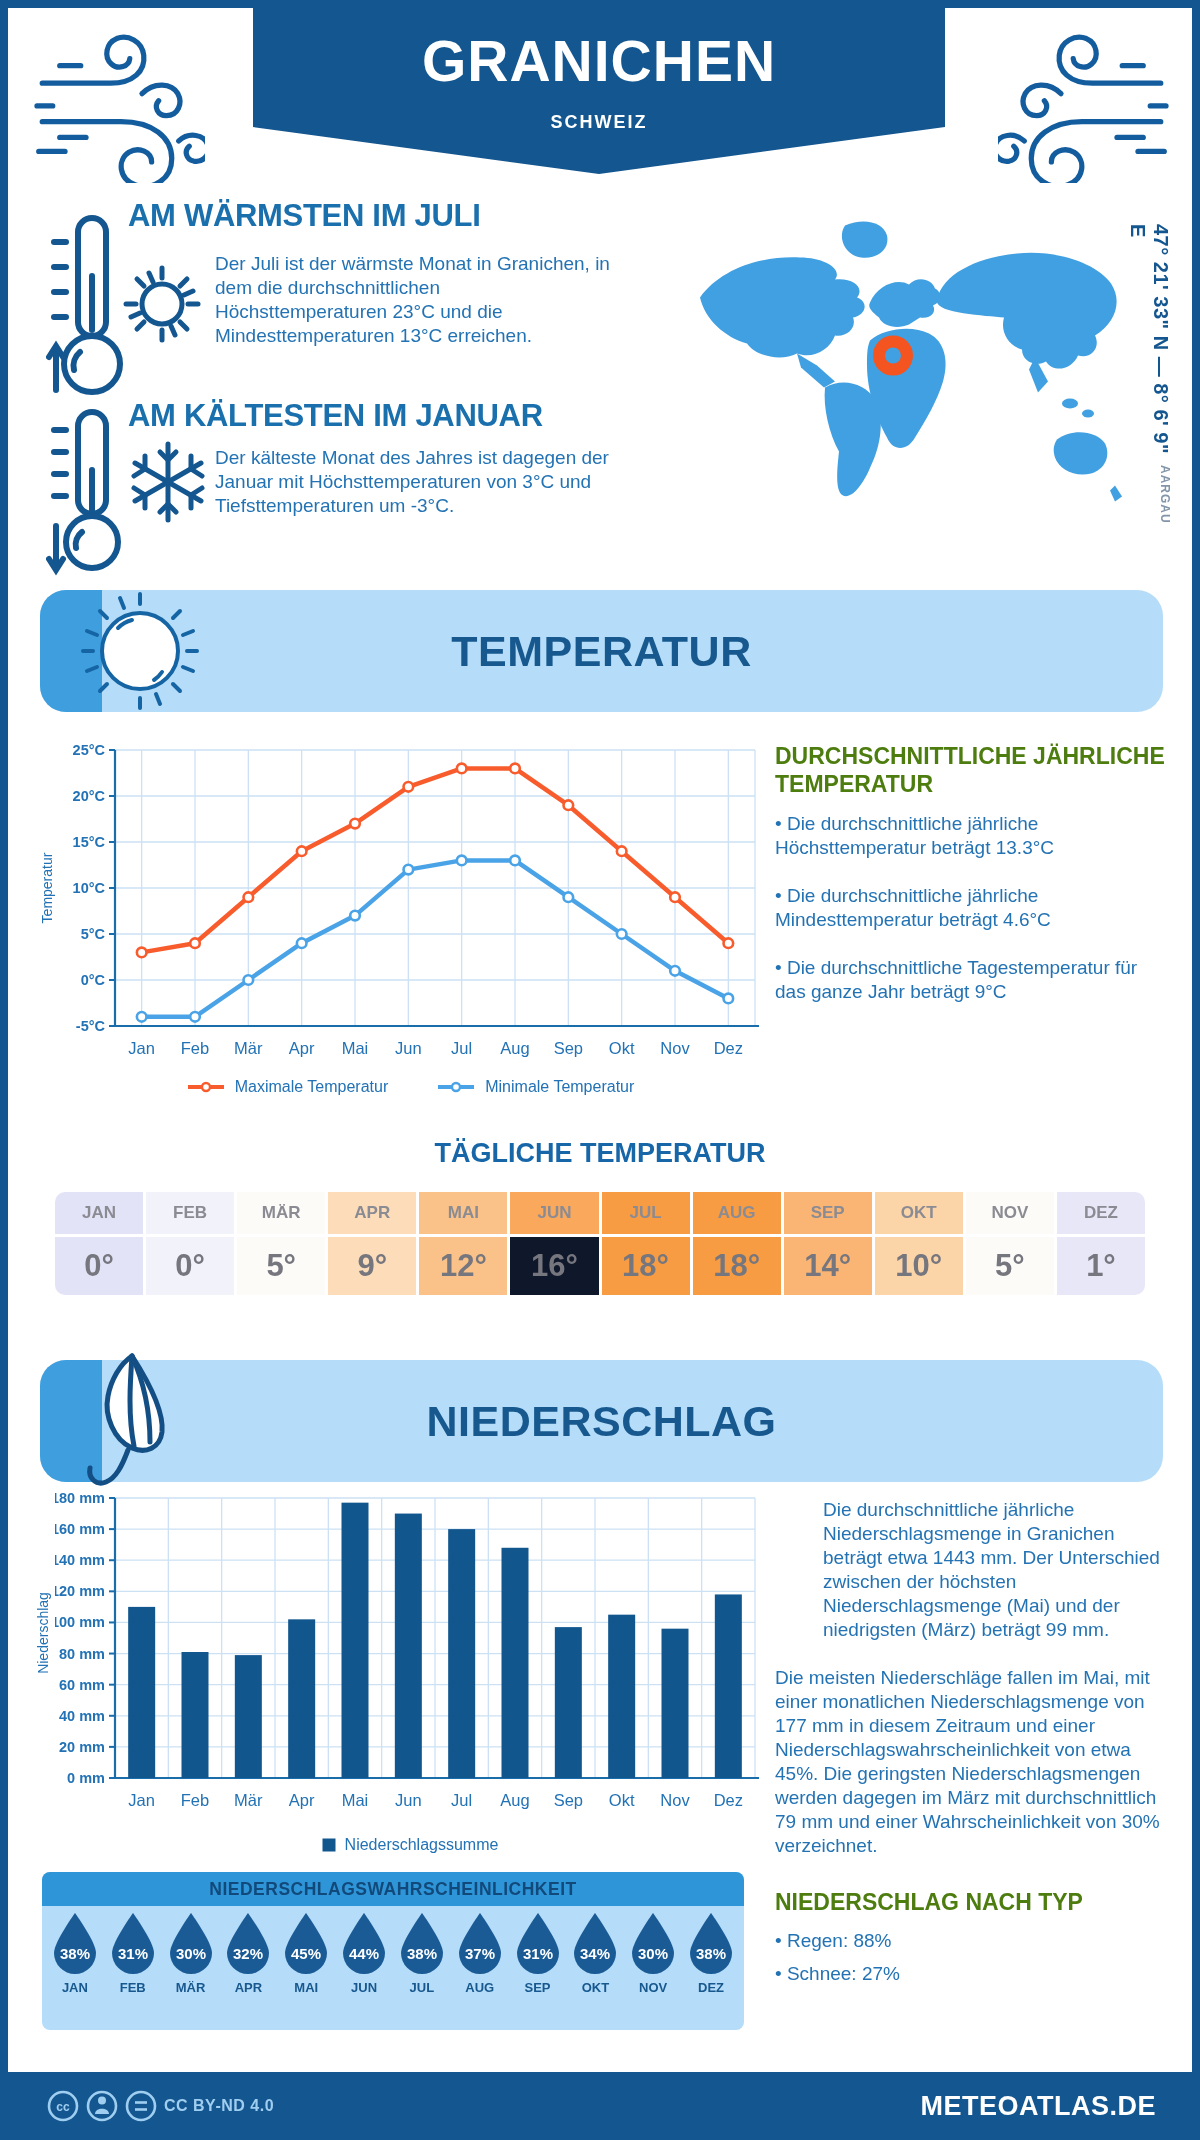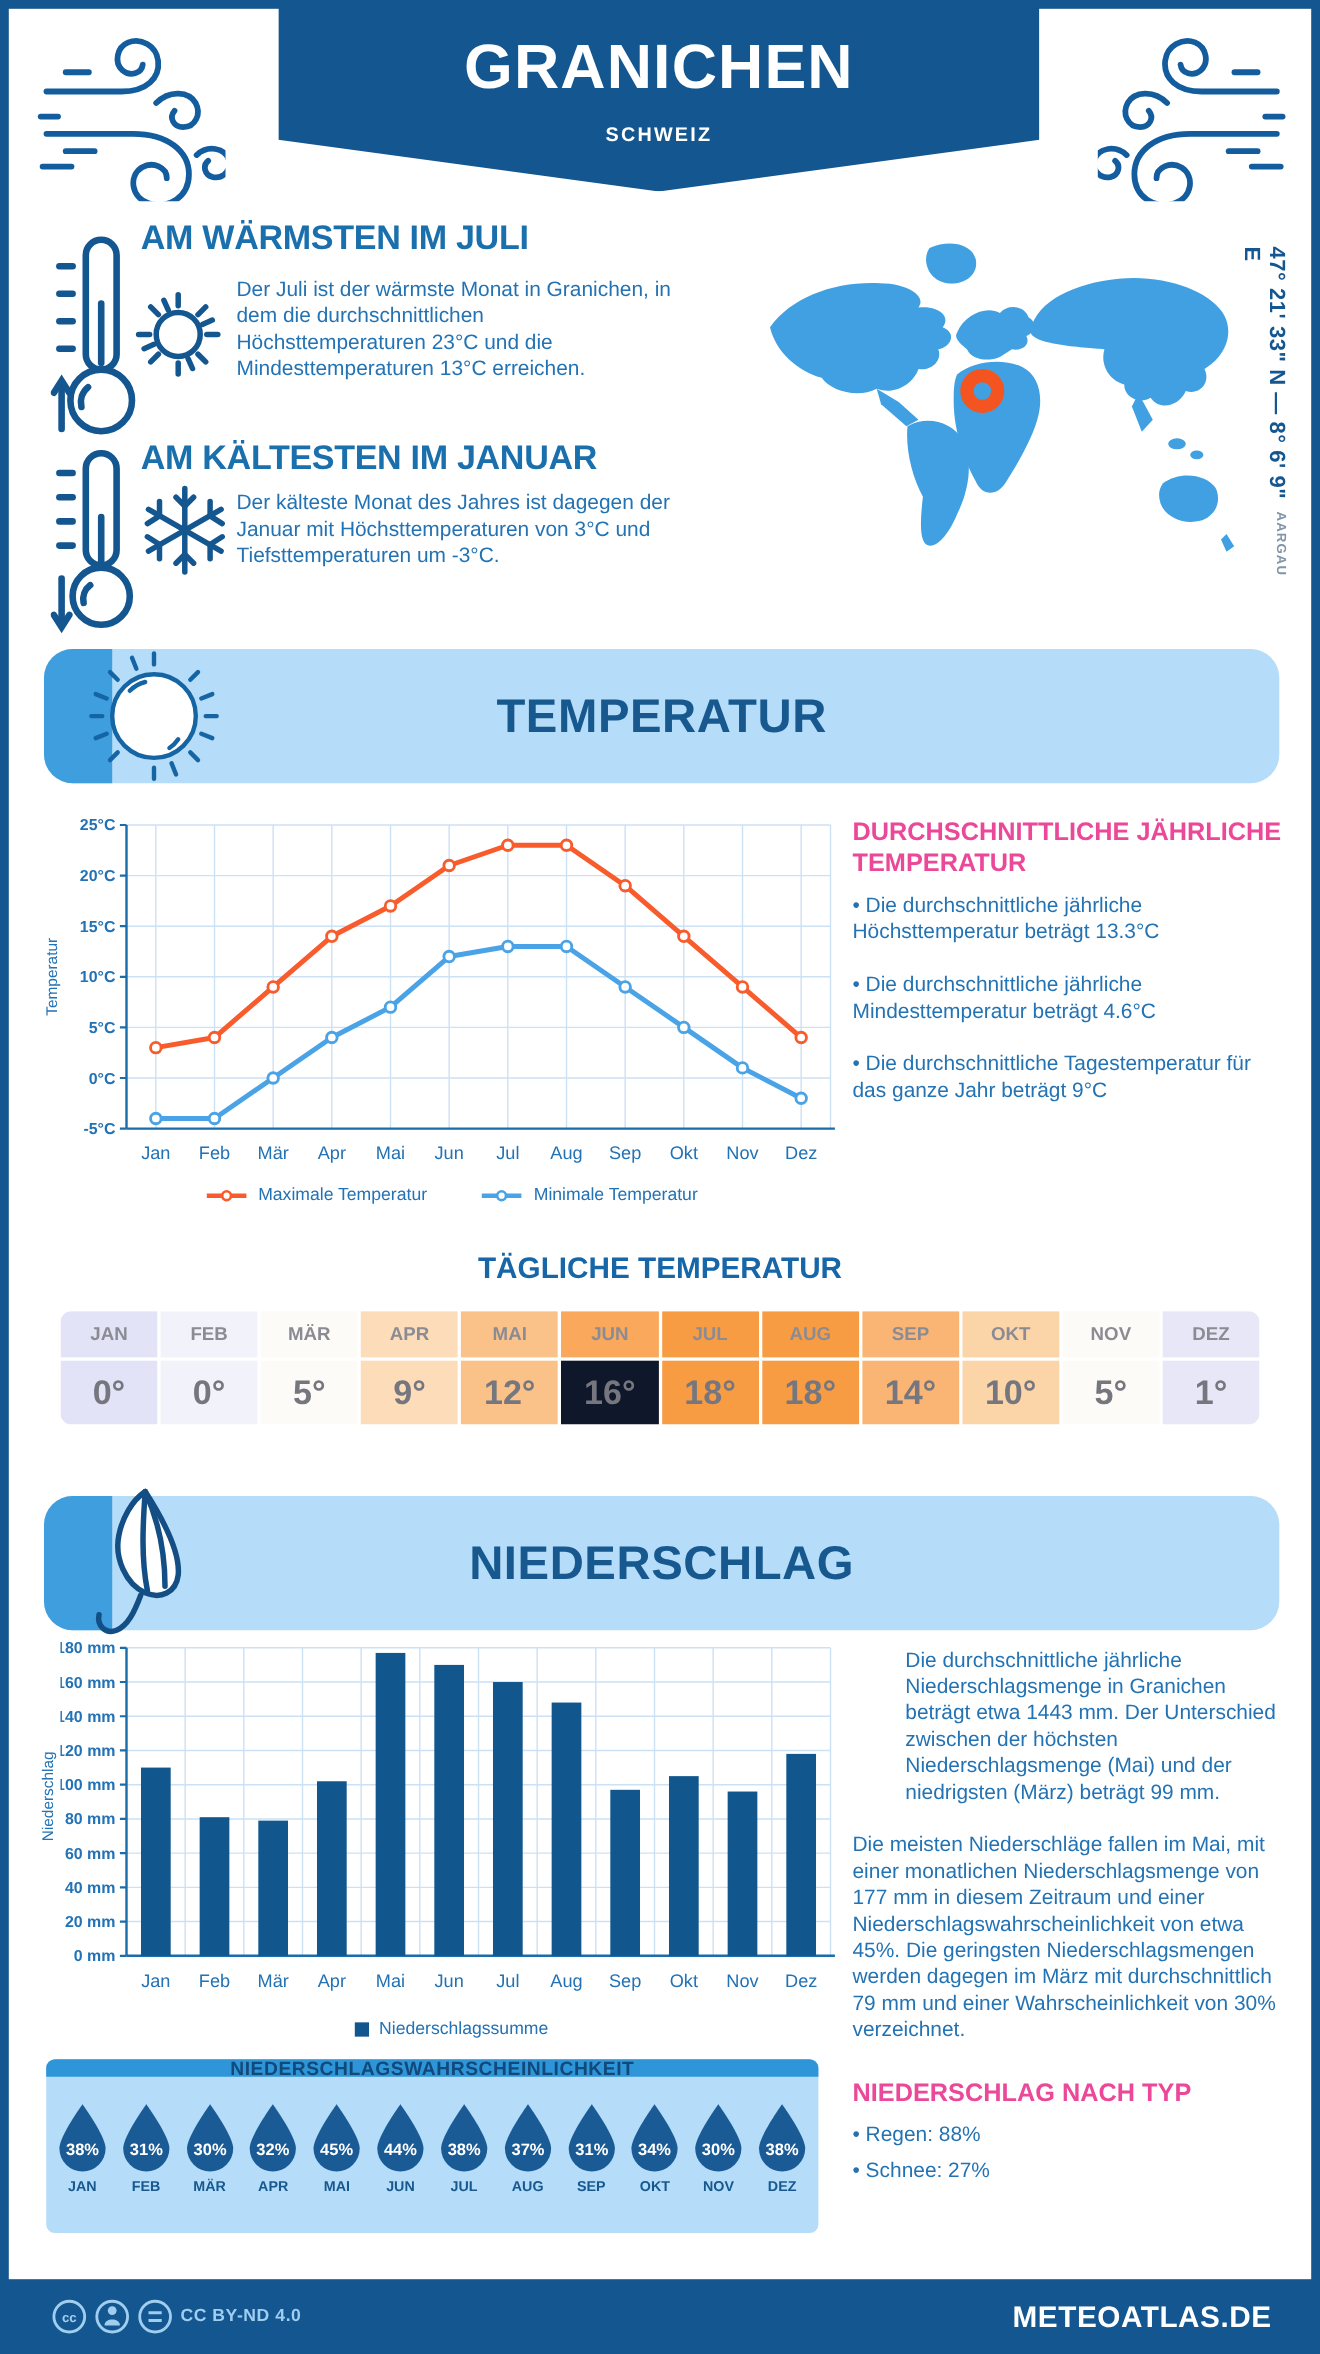--- a/index.html
+++ b/index.html
@@ -31,35 +31,35 @@
   .banner .cap{position:absolute;left:0;top:0;bottom:0;width:62px;background:#3F9EDE;border-radius:26px 0 0 26px;}
   .banner .btitle{position:absolute;left:0;right:0;top:0;bottom:0;display:flex;align-items:center;justify-content:center;
     font-size:43px;font-weight:bold;color:#17598F;letter-spacing:0.5px;}
   .banner .bicon{position:absolute;z-index:3;}
   
   .chart-mount{position:absolute;left:55px;width:710px;}
   .vlabel{position:absolute;font-size:14px;color:#2272B5;transform:rotate(-90deg);transform-origin:center;white-space:nowrap;}
   .legend{position:absolute;left:55px;width:710px;display:flex;justify-content:center;gap:48px;align-items:center;}
   .legend-item{display:flex;align-items:center;gap:9px;font-size:16px;color:#2272B5;}
   
-  .panel-head{font-size:23px;font-weight:bold;color:#ec4899;line-height:28px;margin:0 0 14px 0;}
+  .panel-head{font-size:23px;font-weight:bold;color:#4d7c0f;line-height:28px;margin:0 0 14px 0;}
   .panel-text{font-size:19px;line-height:24px;color:#2373B4;margin:0 0 24px 0;}
   .temp-panel{position:absolute;left:775px;top:742px;width:395px;}
   .precip-panel{position:absolute;left:775px;top:1498px;width:385px;}
   .type-bullet{font-size:19px;line-height:33px;color:#2373B4;margin:0;}
   
   .daily-title{position:absolute;left:0;top:1138px;width:100%;text-align:center;font-size:27px;font-weight:bold;color:#1766A8;}
   .daily-wrap{position:absolute;left:55px;top:1192px;width:1090px;border-radius:10px;overflow:hidden;}
   .daily-grid{display:grid;grid-template-columns:repeat(12,1fr);gap:3px;}
   .daily-col{display:flex;flex-direction:column;gap:3px;}
   .daily-m{height:42px;line-height:42px;text-align:center;font-size:17px;font-weight:bold;color:#8B8B93;}
   .daily-v{height:58px;line-height:58px;text-align:center;font-size:31px;font-weight:bold;color:#76767E;}
   
   .prob-panel{position:absolute;left:42px;top:1872px;width:702px;height:158px;background:#B5DCF8;border-radius:8px;}
-  .prob-head{position:absolute;left:0;top:0;width:100%;height:16px;background:#2E96D8;border-radius:8px 8px 0 0;
+  .prob-head{position:absolute;left:0;top:0;width:100%;height:34px;background:#2E96D8;border-radius:8px 8px 0 0;
     display:flex;align-items:center;justify-content:center;font-size:17.5px;font-weight:bold;color:#12497B;letter-spacing:0.5px;}
   .prob-row{position:absolute;left:4px;right:4px;top:40px;display:flex;justify-content:space-around;}
   .drop-cell{display:flex;flex-direction:column;align-items:center;width:56px;justify-content:flex-end;}
   .drop-month{margin-top:4px;font-size:13px;font-weight:bold;color:#17588F;}
   
   .footer{position:absolute;left:0;top:2072px;width:1200px;height:68px;background:#14568F;z-index:60;
     display:flex;align-items:center;}
   .cc-group{display:flex;align-items:center;margin-left:46px;}
   .cc-label{font-size:16px;font-weight:bold;color:#9FCEF0;letter-spacing:0.5px;margin-left:6px;}
   .site{margin-left:auto;margin-right:44px;font-size:27px;font-weight:bold;color:#ffffff;letter-spacing:0.5px;}

